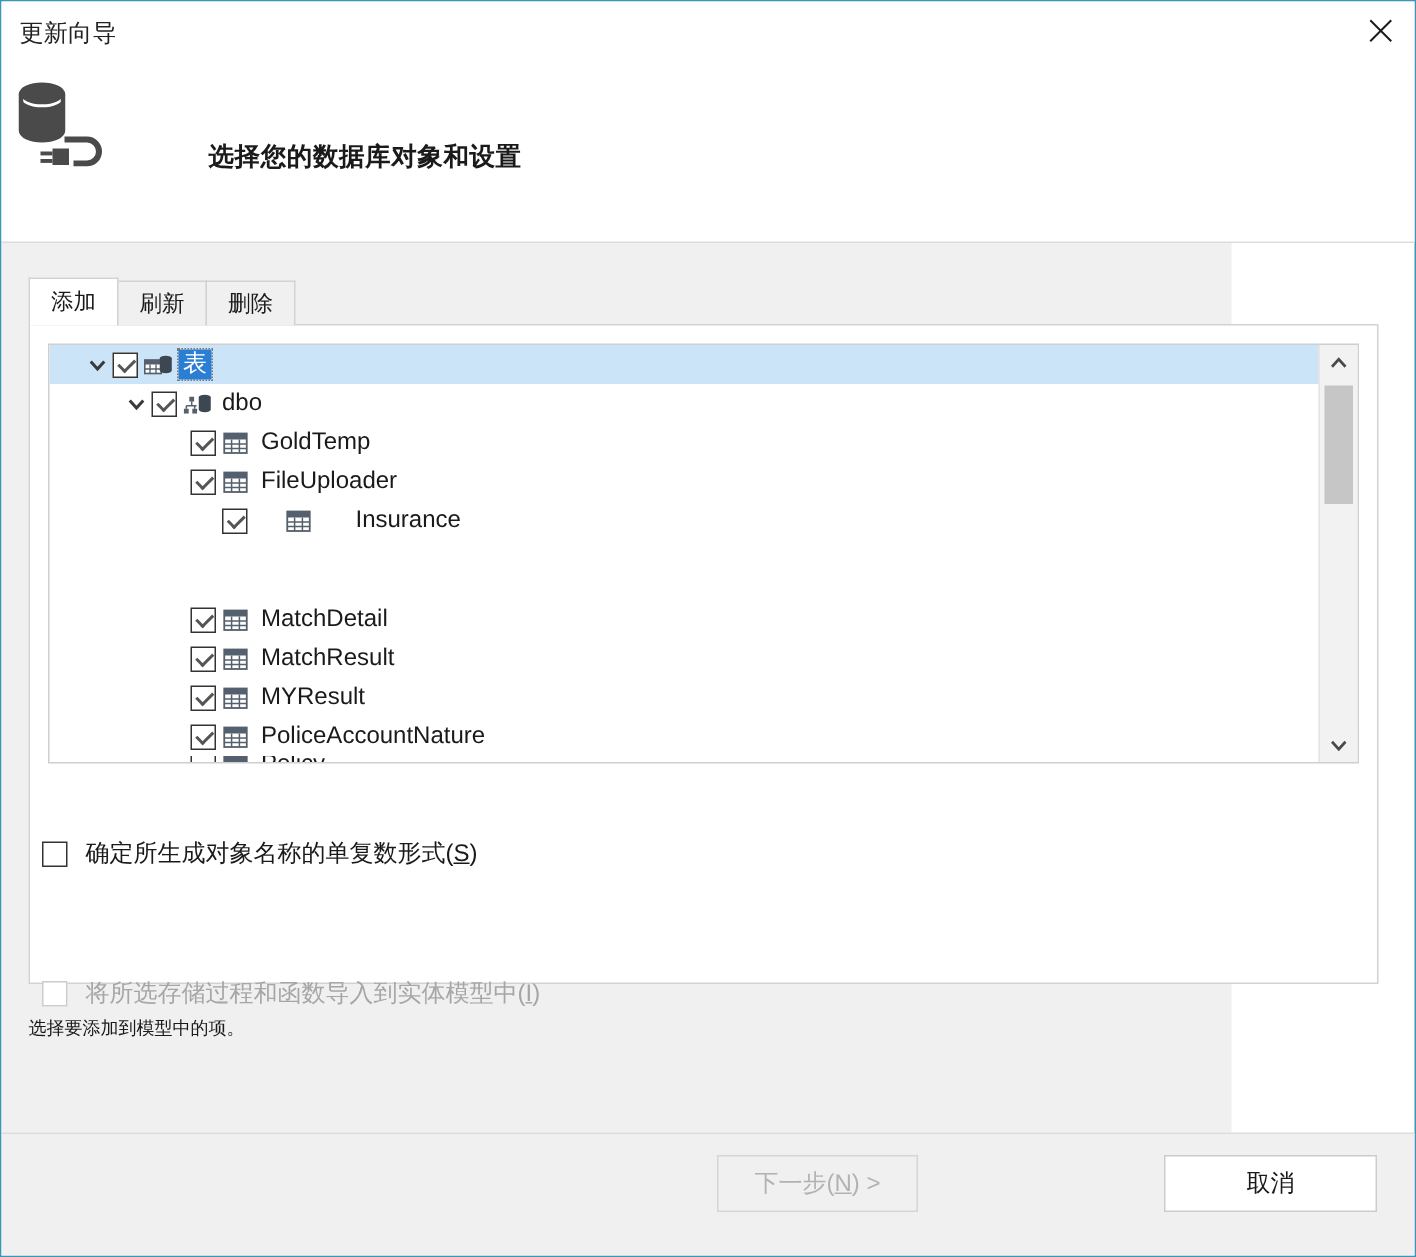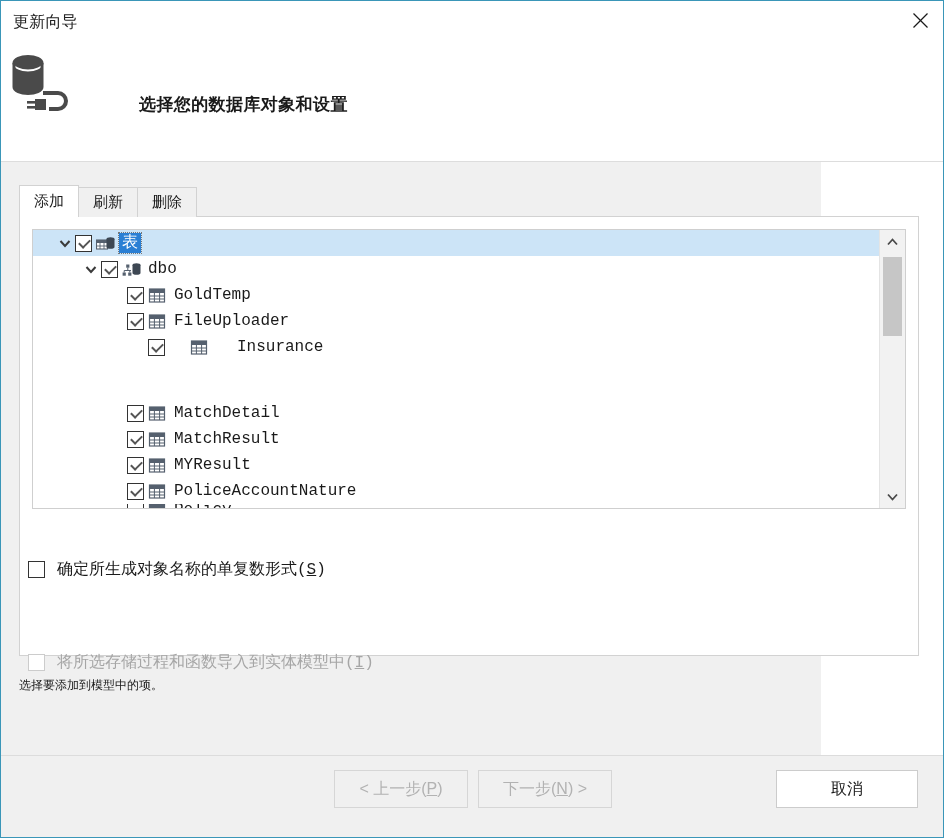--- a/index.html
+++ b/index.html
@@ -90,21 +90,20 @@
   }
 
   
   #content-area {
     position: absolute;
     left: 0;
     top: 161px;
     width: 820px;
     height: 593px;
     background: #f0f0f0;
-    font-family: Liberation Mono, monospace;
   }
 
   
   #tab-control {
     position: absolute;
     left: 18px;
     top: 24px;
     width: 900px;
     height: 470px;
   }
@@ -603,23 +602,20 @@
         </div>
 
       </div>
     </div>
 
     <div id="status-text">选择要添加到模型中的项。</div>
   </div>
 
   <div id="footer-rule"></div>
   <div id="footer">
-    <div class="dlg-button disabled" id="btn-back">
-      <span><span>&lt; 上一步(</span><span class="accel">P</span><span>)</span></span>
-    </div>
     <div class="dlg-button disabled" id="btn-next">
       <span><span>下一步(</span><span class="accel">N</span><span>) &gt;</span></span>
     </div>
     <div class="dlg-button" id="btn-cancel">
       <span>取消</span>
     </div>
   </div>
 
 </div>
 

